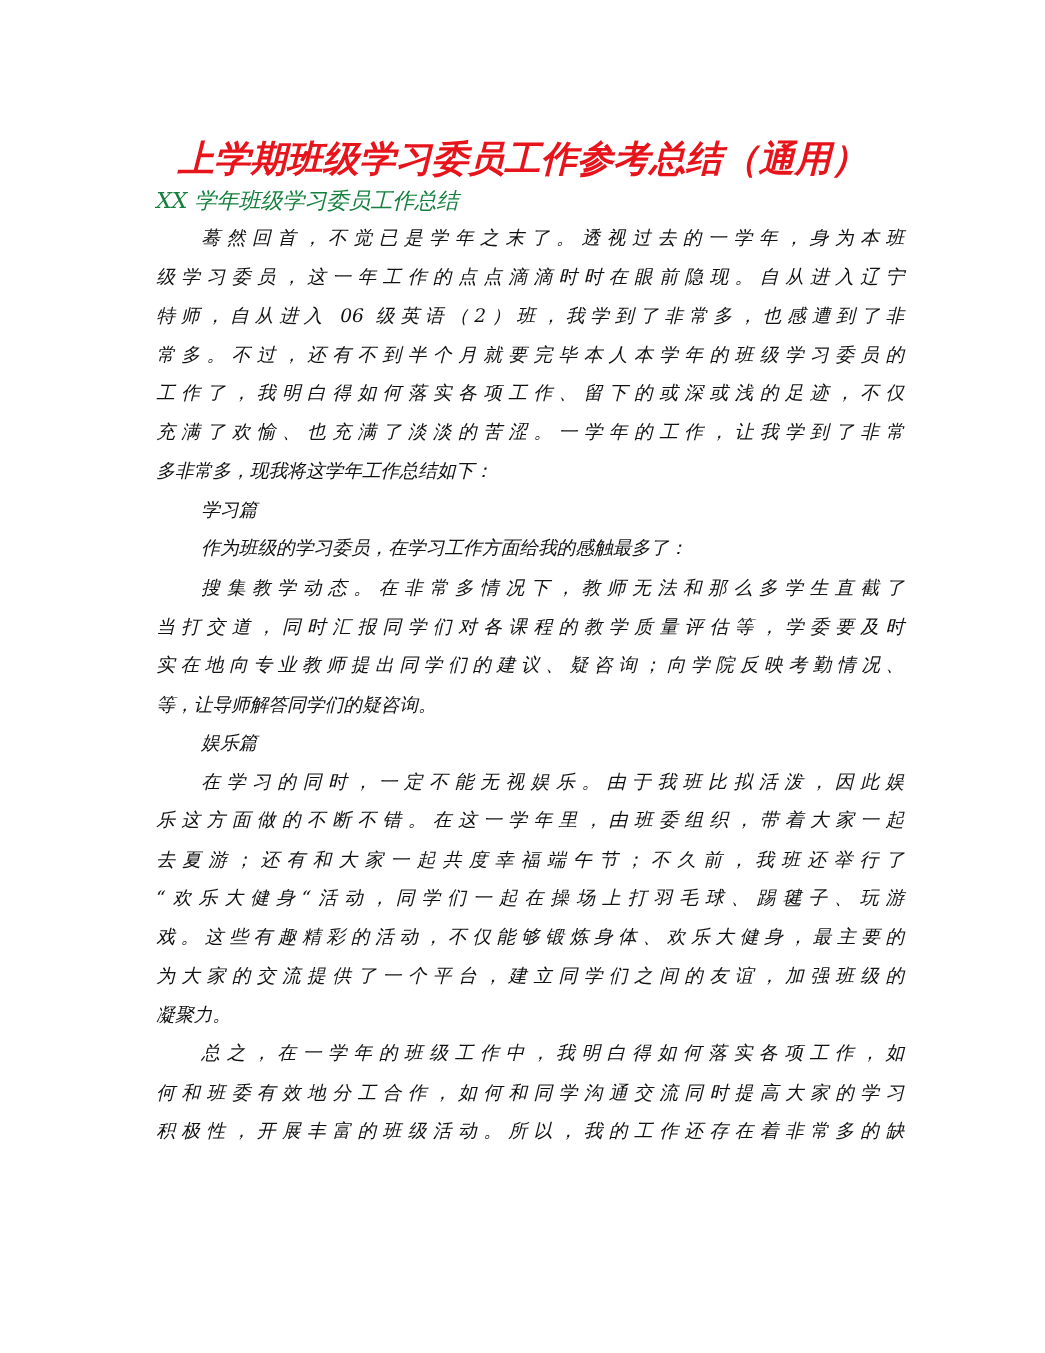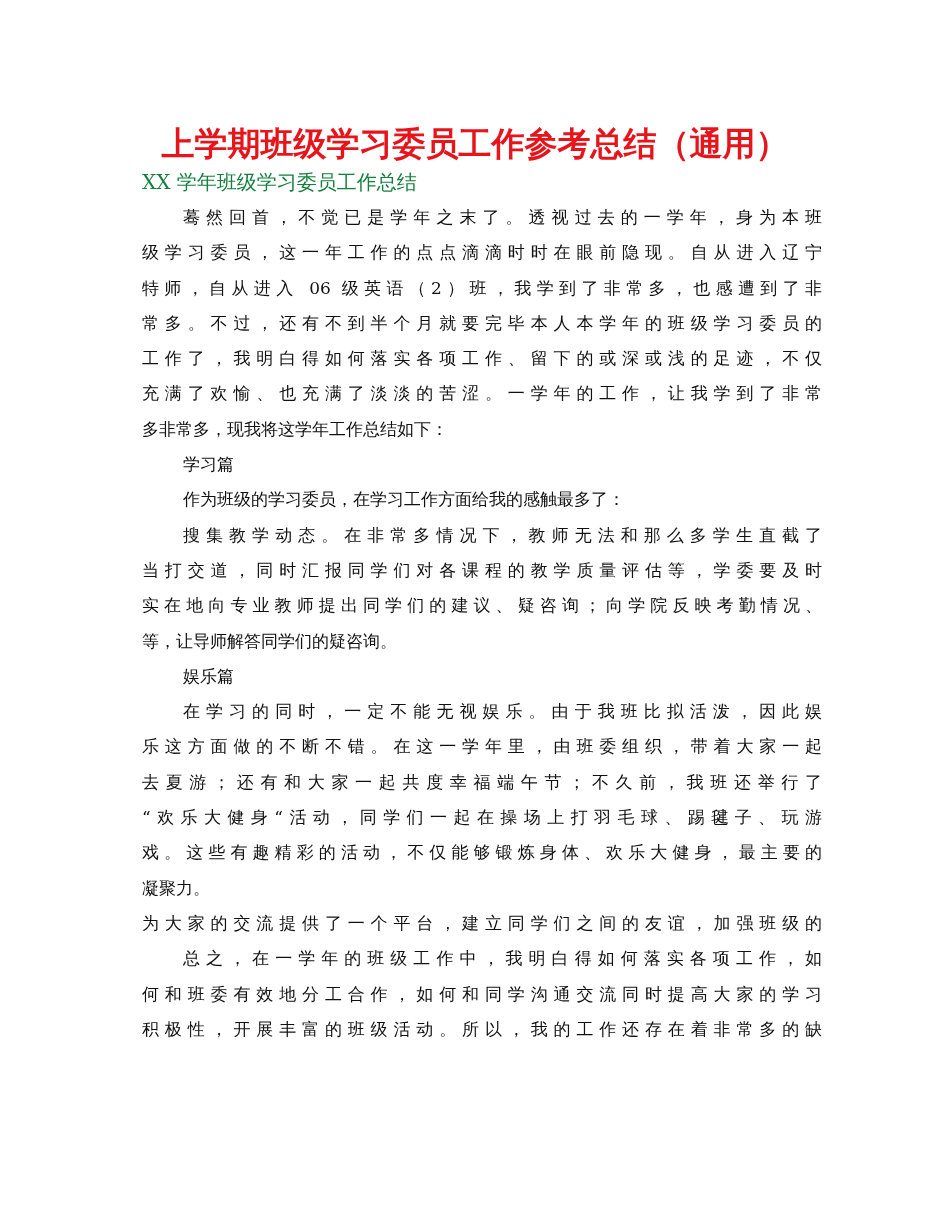--- a/index.html
+++ b/index.html
@@ -1,17 +1,17 @@
 <!DOCTYPE html>
 <html><head>
   <meta charset="utf-8">
   <style>
     html, body { margin: 0; padding: 0; background: #ffffff; }
     body { width: 950px; height: 1230px; position: relative; overflow: hidden; }
-    .page { position: absolute; left: 0; top: 0; width: 950px; height: 1098px; background: #fff; }
+    .page { position: absolute; left: 0; top: 0; width: 950px; height: 1098px; background: #fff; font-style: italic; }
     .title {
       position: absolute; left: 0; width: 950px; top: 122px;
       text-align: center; color: #e8141b;
       font-family: "DejaVu Sans", "Liberation Sans", sans-serif;
       font-size: 33px; font-weight: bold; letter-spacing: 0px; line-height: 44px;
     }
     .subtitle {
       position: absolute; left: 142px; top: 168px;
       font-family: "DejaVu Serif", "Liberation Serif", serif;
       font-size: 20px; color: #15803d; line-height: 28px; white-space: nowrap;
@@ -44,19 +44,19 @@
       <div class="line indent">搜集教学动态。在非常多情况下，教师无法和那么多学生直截了</div>
       <div class="line">当打交道，同时汇报同学们对各课程的教学质量评估等，学委要及时</div>
       <div class="line">实在地向专业教师提出同学们的建议、疑咨询；向学院反映考勤情况、</div>
       <div class="line last">等，让导师解答同学们的疑咨询。</div>
       <div class="line indent last">娱乐篇</div>
       <div class="line indent">在学习的同时，一定不能无视娱乐。由于我班比拟活泼，因此娱</div>
       <div class="line">乐这方面做的不断不错。在这一学年里，由班委组织，带着大家一起</div>
       <div class="line">去夏游；还有和大家一起共度幸福端午节；不久前，我班还举行了</div>
       <div class="line">“欢乐大健身“活动，同学们一起在操场上打羽毛球、踢毽子、玩游</div>
       <div class="line">戏。这些有趣精彩的活动，不仅能够锻炼身体、欢乐大健身，最主要的</div>
+      <div class="line">为大家的交流提供了一个平台，建立同学们之间的友谊，加强班级的</div>
       <div class="line last">凝聚力。</div>
-      <div class="line">为大家的交流提供了一个平台，建立同学们之间的友谊，加强班级的</div>
       <div class="line indent">总之，在一学年的班级工作中，我明白得如何落实各项工作，如</div>
       <div class="line">何和班委有效地分工合作，如何和同学沟通交流同时提高大家的学习</div>
       <div class="line">积极性，开展丰富的班级活动。所以，我的工作还存在着非常多的缺</div>
     </div>
 </div>
 
 </body></html>

